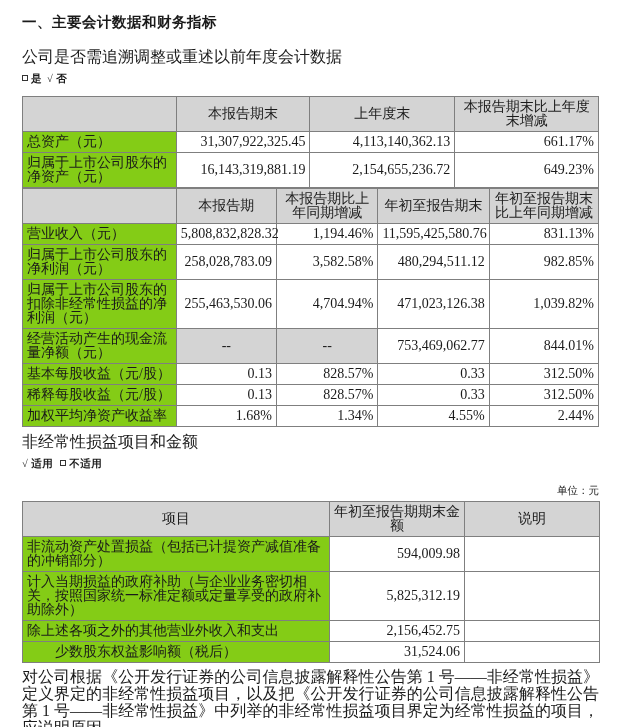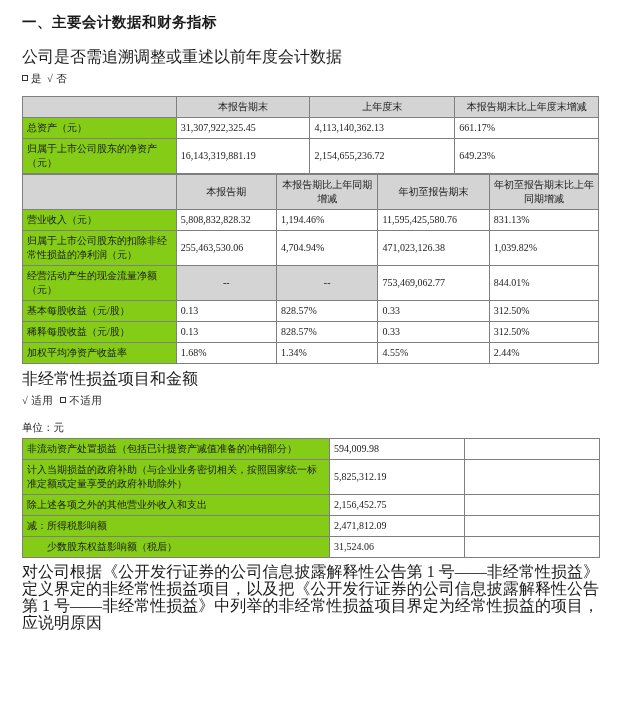--- a/index.html
+++ b/index.html
@@ -35,75 +35,77 @@
     margin: 0;
   }
   .gap-1 { height: 17px; }
   .gap-2 { height: 7px; }
   .gap-3 { height: 10px; }
   .choice-line {
     font-size: 10.5px;
     line-height: 15px;
     margin: 0;
     letter-spacing: 0.5px;
+    font-weight: bold;
   }
   .box-glyph {
     display: inline-block;
     width: 6px;
     height: 6px;
     border: 1px solid #333;
     vertical-align: 1px;
     margin-right: 3px;
     box-sizing: border-box;
   }
   .tick-glyph {
     display: inline-block;
     margin: 0 3px 0 5px;
     font-size: 10.5px;
   }
   table.fin {
     border-collapse: collapse;
     width: 577px;
     table-layout: fixed;
-    font-size: 10px;
+    font-size: 14px;
   }
   table.fin td, table.fin th {
     border: 1px solid #7f7f7f;
     padding: 3px 4px;
     line-height: 14px;
     font-weight: normal;
     vertical-align: middle;
     word-break: break-all;
   }
   .hdr {
     background: #d4d4d4;
     text-align: center;
   }
   .rowlabel {
     background: #84cc16;
     text-align: left;
   }
   .num {
     background: #ffffff;
-    text-align: left;
+    text-align: right;
     white-space: nowrap;
   }
   .num-dash {
     background: #d4d4d4;
     text-align: center;
   }
   .blank {
     background: #ffffff;
   }
   .dash-cell {
     background: #d4d4d4;
     text-align: center;
   }
   .unit-line {
     font-size: 10.5px;
+    text-align: right;
     width: 577px;
     line-height: 15px;
     margin: 0;
   }
   .footnote {
     font-size: 16px;
     line-height: 17px;
     text-align: justify;
     margin: 5px 0 0 0;
     width: 577px;
@@ -177,20 +179,27 @@
         </tr>
 
         <tr>
           <td class="rowlabel">营业收入（元）</td>
           <td class="num">5,808,832,828.32</td>
           <td class="num">1,194.46%</td>
           <td class="num">11,595,425,580.76</td>
           <td class="num">831.13%</td>
         </tr>
 
+        <tr>
+          <td class="rowlabel">归属于上市公司股东的净利润（元）</td>
+          <td class="num">258,028,783.09</td>
+          <td class="num">3,582.58%</td>
+          <td class="num">480,294,511.12</td>
+          <td class="num">982.85%</td>
+        </tr>
 
         <tr>
           <td class="rowlabel">归属于上市公司股东的扣除非经常性损益的净利润（元）</td>
           <td class="num">255,463,530.06</td>
           <td class="num">4,704.94%</td>
           <td class="num">471,023,126.38</td>
           <td class="num">1,039.82%</td>
         </tr>
 
         <tr>
@@ -244,44 +253,44 @@
 
   <div style="height:3px"></div>
 
   <table class="fin">
     <colgroup>
       <col style="width:307px">
         <col style="width:135px">
         <col style="width:135px">
     </colgroup>
     <tbody>
+      <tr>
+        <td class="hdr">项目</td>
+        <td class="hdr">年初至报告期期末金额</td>
+        <td class="hdr">说明</td>
+      </tr>
 
       <tr>
         <td class="rowlabel">非流动资产处置损益（包括已计提资产减值准备的冲销部分）</td>
         <td class="num">594,009.98</td>
         <td class="blank"></td>
       </tr>
 
       <tr>
         <td class="rowlabel">计入当期损益的政府补助（与企业业务密切相关，按照国家统一标准定额或定量享受的政府补助除外）</td>
         <td class="num">5,825,312.19</td>
         <td class="blank"></td>
       </tr>
 
       <tr>
         <td class="rowlabel">除上述各项之外的其他营业外收入和支出</td>
         <td class="num">2,156,452.75</td>
         <td class="blank"></td>
       </tr>
 
-      <tr>
-        <td class="rowlabel">减：所得税影响额</td>
-        <td class="num">2,471,812.09</td>
-        <td class="blank"></td>
-      </tr>
 
       <tr>
         <td class="rowlabel">　　少数股东权益影响额（税后）</td>
         <td class="num">31,524.06</td>
         <td class="blank"></td>
       </tr>
 
     </tbody>
   </table>
 

